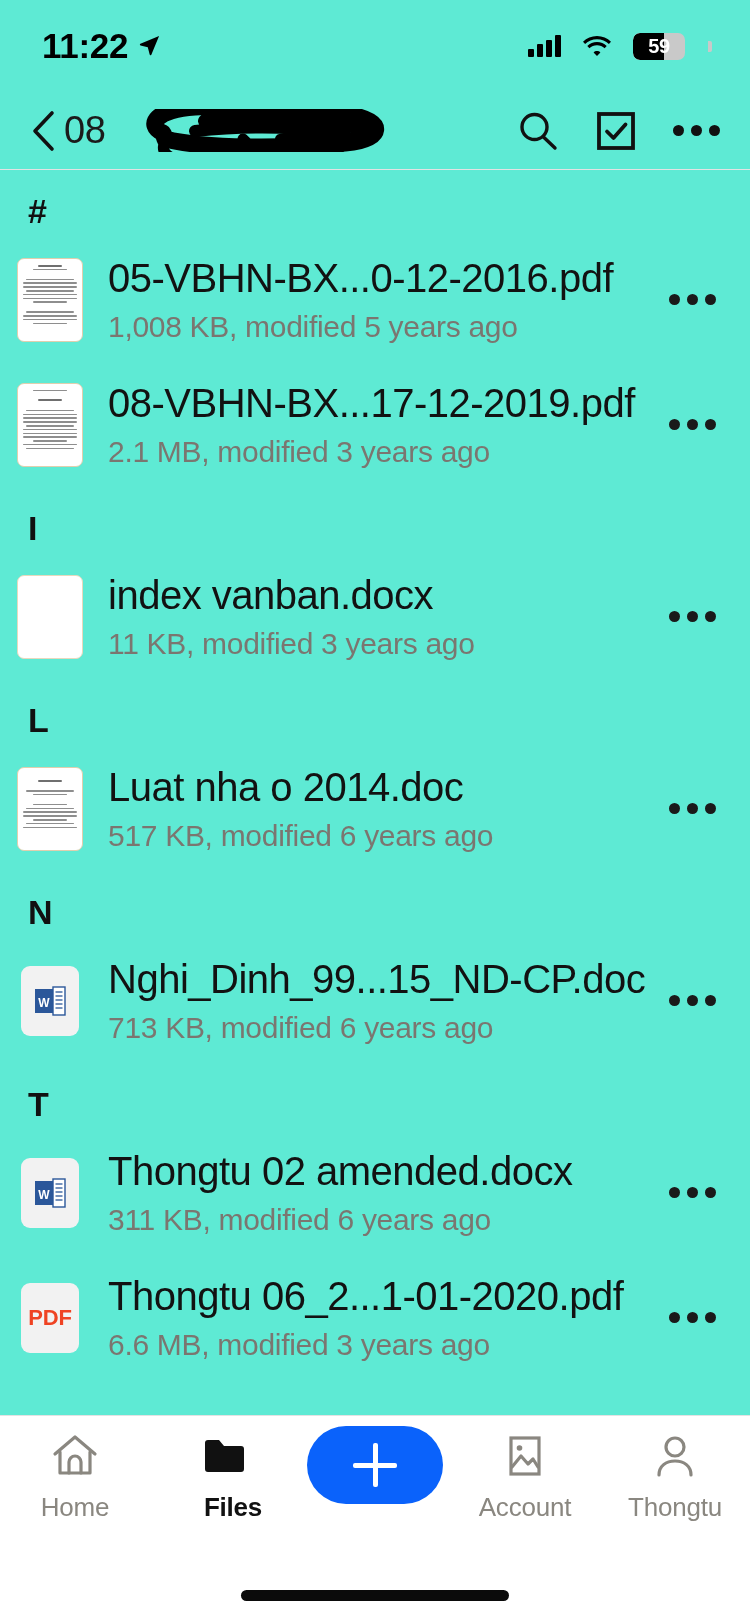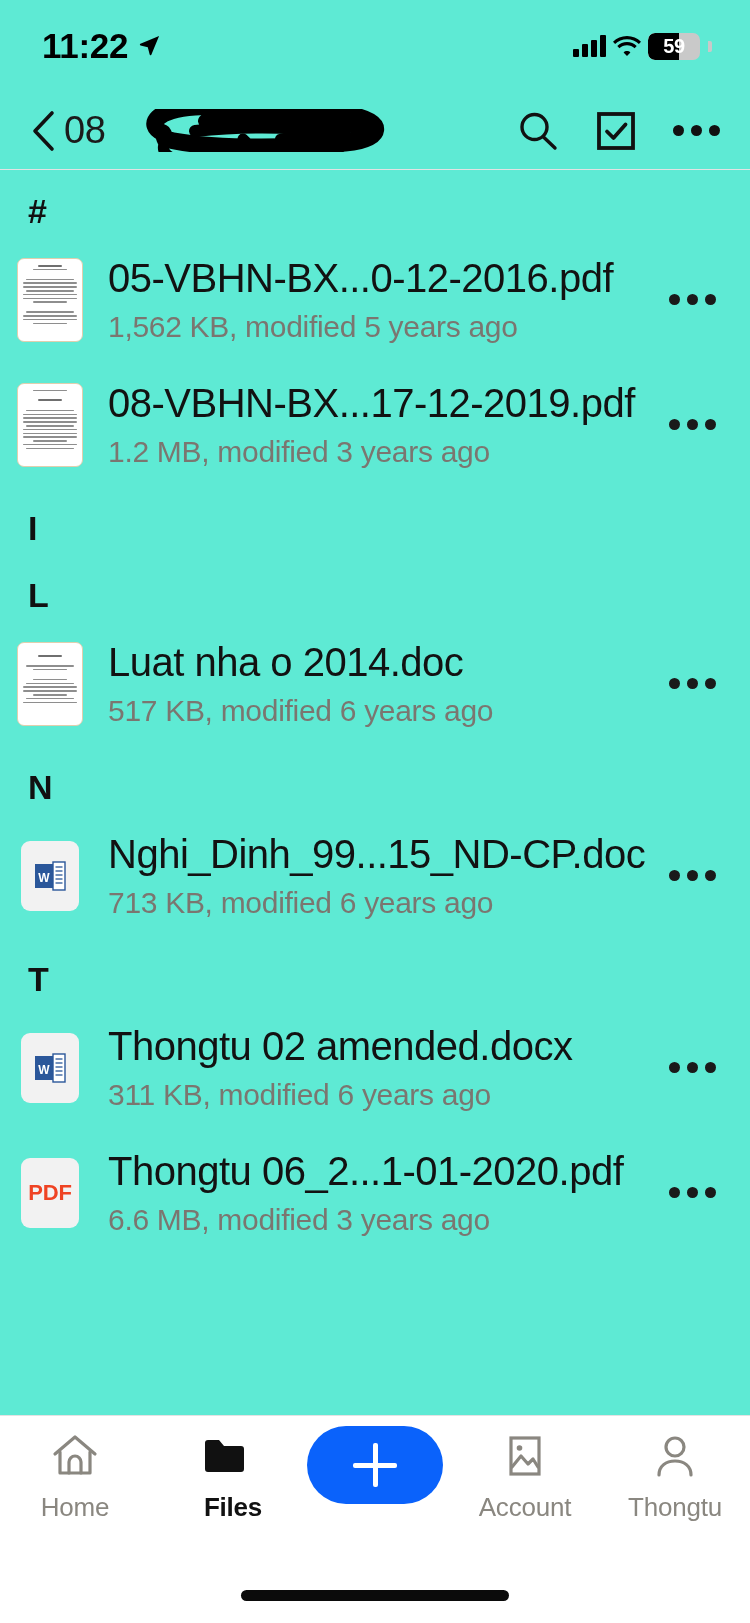--- a/index.html
+++ b/index.html
@@ -28,21 +28,21 @@
     padding: 0 38px 0 42px;
   }
   .sb-left { display: flex; align-items: center; gap: 10px; }
   .sb-time {
     font-size: 35px;
     font-weight: 700;
     color: #000;
     letter-spacing: -0.3px;
   }
   .sb-loc { display: block; width: 23px; height: 23px; margin-top: -2px; }
-  .sb-right { display: flex; align-items: center; gap: 6px; }
+  .sb-right { display: flex; align-items: center; gap: 21px; }
   .sb-cell { display: flex; align-items: flex-end; gap: 3px; height: 22px; }
   .sb-cell i { display: block; width: 6px; background: #000; border-radius: 1px; }
   .sb-cell i:nth-child(1) { height: 8px; }
   .sb-cell i:nth-child(2) { height: 13px; }
   .sb-cell i:nth-child(3) { height: 17px; }
   .sb-cell i:nth-child(4) { height: 22px; }
   .sb-wifi { width: 30px; height: 22px; }
   .sb-batt {
     position: relative;
     width: 52px; height: 27px;
@@ -372,21 +372,21 @@
             <div class="ln s"></div>
             <div class="ln gap"></div>
           <div class="ln m"></div>
             <div class="ln"></div>
             <div class="ln"></div>
             <div class="ln s"></div>
         </div>
       </div>
       <div class="row-text">
         <div class="row-name">05-VBHN-BX...0-12-2016.pdf</div>
-        <div class="row-meta">1,562 KB, modified 5 years ago</div>
+        <div class="row-meta">1,008 KB, modified 5 years ago</div>
       </div>
       <div class="row-more">
           <span></span>
           <span></span>
           <span></span>
         </div>
     </div>
 
     <div class="row">
       <div class="thumb-wrap">
@@ -403,31 +403,45 @@
             <div class="ln"></div>
             <div class="ln"></div>
             <div class="ln"></div>
           <div class="ln s"></div>
             <div class="ln"></div>
             <div class="ln m"></div>
         </div>
       </div>
       <div class="row-text">
         <div class="row-name">08-VBHN-BX...17-12-2019.pdf</div>
-        <div class="row-meta">1.2 MB, modified 3 years ago</div>
+        <div class="row-meta">2.1 MB, modified 3 years ago</div>
       </div>
       <div class="row-more">
           <span></span>
           <span></span>
           <span></span>
         </div>
     </div>
 
     <div class="section-letter">I</div>
 
+    <div class="row">
+      <div class="thumb-wrap">
+        <div class="thumb-blank"></div>
+      </div>
+      <div class="row-text">
+        <div class="row-name">index vanban.docx</div>
+        <div class="row-meta">11 KB, modified 3 years ago</div>
+      </div>
+      <div class="row-more">
+          <span></span>
+          <span></span>
+          <span></span>
+        </div>
+    </div>
 
     <div class="section-letter">L</div>
 
     <div class="row">
       <div class="thumb-wrap">
         <div class="thumb-page">
           <div class="ln gap"></div>
             <div class="ln t"></div>
             <div class="ln gap"></div>
           <div class="ln m"></div>

